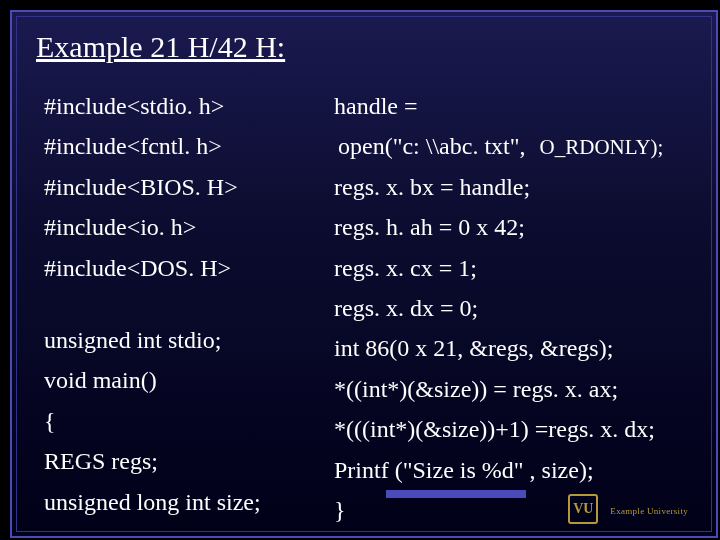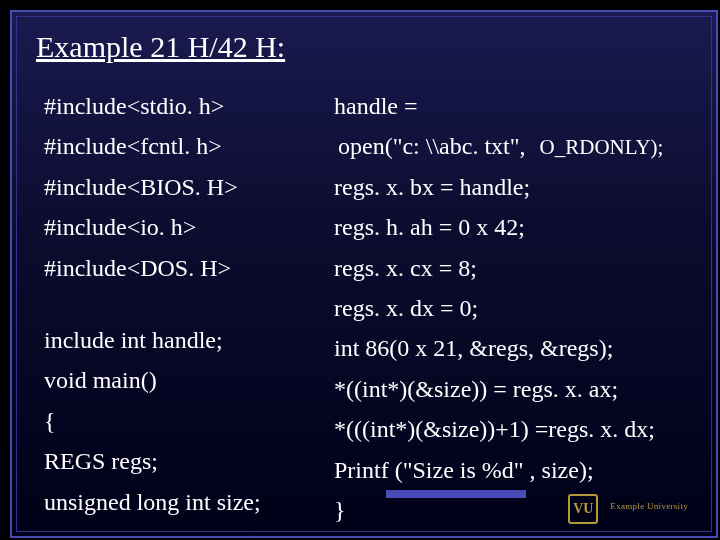--- a/index.html
+++ b/index.html
@@ -49,21 +49,21 @@
     bottom: 38px;
     width: 140px;
     height: 2px;
     background: #4a4ab8;
   }
   .logo {
     position: absolute;
     right: 16px;
     bottom: 8px;
     display: flex;
-    align-items: flex-start;
+    align-items: flex-end;
     gap: 4px;
     color: #b59a3a;
   }
   .logo-badge {
     width: 30px; height: 30px;
     border: 2px solid #b59a3a;
     border-radius: 3px;
     display: flex;
     align-items: center;
     justify-content: center;
@@ -88,35 +88,35 @@
     <div class="title">Example 21 H/42 H:</div>
 
     <div class="columns">
       <div class="col col-left">
         <div>#include&lt;stdio. h&gt;</div>
         <div>#include&lt;fcntl. h&gt;</div>
         <div>#include&lt;BIOS. H&gt;</div>
         <div>#include&lt;io. h&gt;</div>
         <div>#include&lt;DOS. H&gt;</div>
         <div class="spacer"></div>
-        <div>include int handle;</div>
+        <div>unsigned int stdio;</div>
         <div>void main()</div>
         <div>{</div>
         <div>REGS regs;</div>
         <div>unsigned long int size;</div>
       </div>
 
       <div class="col col-right">
         <div>handle =</div>
         <div>
           <span>open("c: \\abc. txt", </span><span class="small">O_RDONLY);</span>
         </div>
         <div>regs. x. bx = handle;</div>
         <div>regs. h. ah = 0 x 42;</div>
-        <div>regs. x. cx = 8;</div>
+        <div>regs. x. cx = 1;</div>
         <div>regs. x. dx = 0;</div>
         <div>int 86(0 x 21, &amp;regs, &amp;regs);</div>
         <div>*((int*)(&amp;size)) = regs. x. ax;</div>
         <div>*(((int*)(&amp;size))+1) =regs. x. dx;</div>
         <div>Printf ("Size is %d" , size);</div>
         <div>}</div>
       </div>
     </div>
   </div>
 

